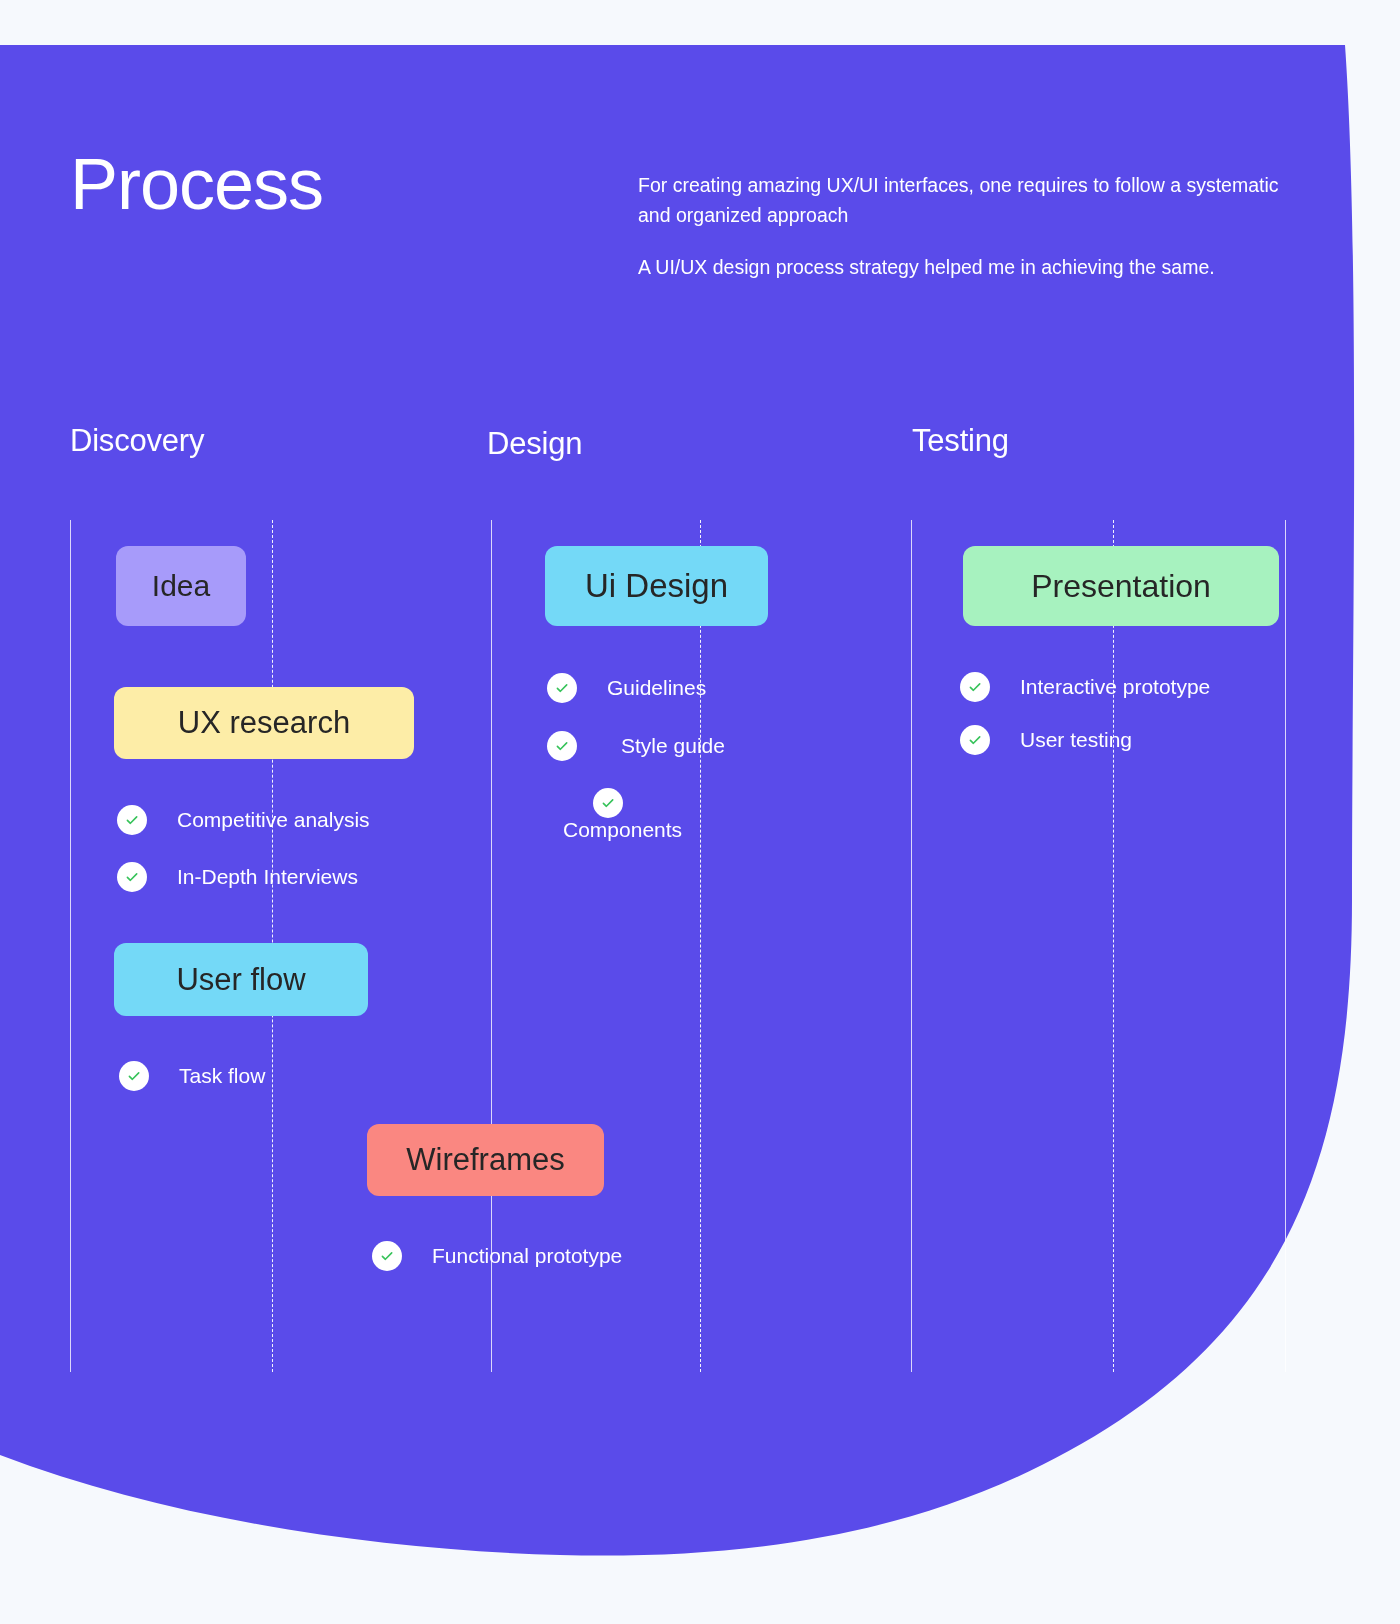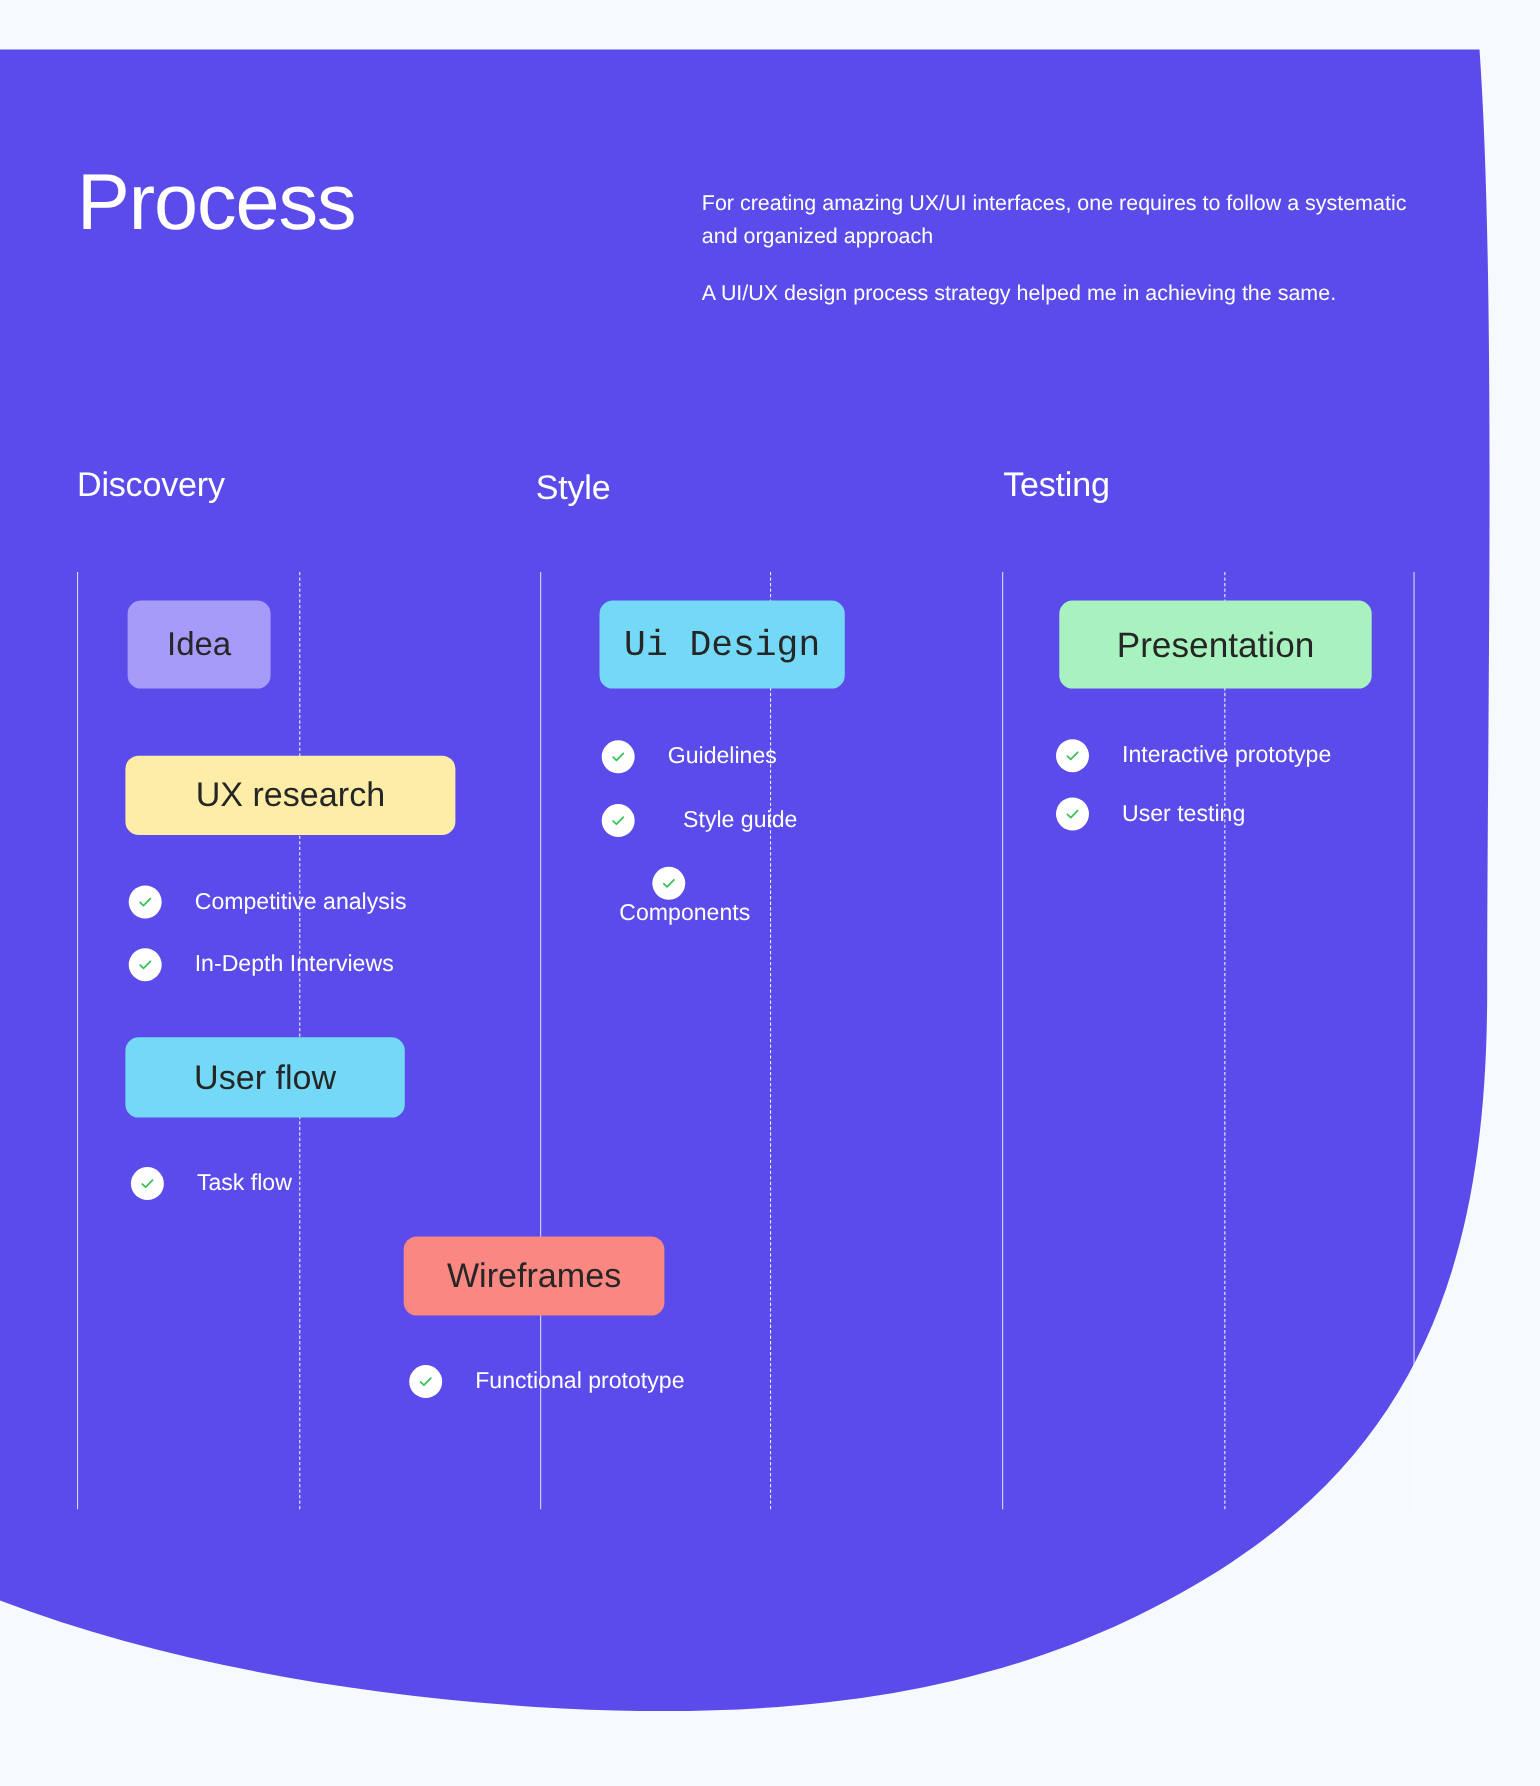--- a/index.html
+++ b/index.html
@@ -91,40 +91,40 @@
   <div id="content">
 
     <div class="page-title">Process</div>
 
     <div class="intro">
       <p>For creating amazing UX/UI interfaces, one requires to follow a systematic and organized approach</p>
       <p>A UI/UX design process strategy helped me in achieving the same.</p>
     </div>
 
     <div class="col-head h0">Discovery</div>
-    <div class="col-head h1">Style</div>
+    <div class="col-head h1">Design</div>
     <div class="col-head h2">Testing</div>
 
     <div id="rules-layer">
         <div class="rule solid" style="left: 70px;"></div>
         <div class="rule dashed" style="left: 272px;"></div>
         <div class="rule solid" style="left: 491px;"></div>
         <div class="rule dashed" style="left: 700px;"></div>
         <div class="rule solid" style="left: 911px;"></div>
         <div class="rule dashed" style="left: 1113px;"></div>
         <div class="rule solid" style="left: 1285px;"></div>
       </div>
 
     <div id="cards-layer">
         <div class="card" style="left: 116px; top: 546px; width: 130px; height: 80px; background: rgb(167, 155, 250); font-size: 30px; color: rgb(38, 38, 38);">Idea</div>
         <div class="card" style="left: 114px; top: 687px; width: 300px; height: 72px; background: rgb(253, 237, 167); font-size: 31px; color: rgb(38, 38, 38);">UX research</div>
         <div class="card" style="left: 114px; top: 943px; width: 254px; height: 73px; background: rgb(116, 217, 247); font-size: 31px; color: rgb(38, 38, 38);">User flow</div>
         <div class="card" style="left: 367px; top: 1124px; width: 237px; height: 72px; background: rgb(250, 135, 129); font-size: 31px; color: rgb(38, 38, 38);">Wireframes</div>
-        <div class="card" style="left: 545px; top: 546px; width: 223px; height: 80px; background: rgb(116, 217, 247); font-size: 33px; color: rgb(38, 38, 38); font-family: Liberation Mono, monospace;">Ui Design</div>
-        <div class="card" style="left: 963px; top: 546px; width: 284px; height: 80px; background: rgb(167, 242, 191); font-size: 32px; color: rgb(38, 38, 38);">Presentation</div>
+        <div class="card" style="left: 545px; top: 546px; width: 223px; height: 80px; background: rgb(116, 217, 247); font-size: 33px; color: rgb(38, 38, 38);">Ui Design</div>
+        <div class="card" style="left: 963px; top: 546px; width: 316px; height: 80px; background: rgb(167, 242, 191); font-size: 32px; color: rgb(38, 38, 38);">Presentation</div>
       </div>
 
     <div id="checks-layer">
         <div class="check-row" style="left: 117px; top: 805px;">
           <span class="check-ico">
             <svg width="16" height="16" viewBox="0 0 16 16" aria-hidden="true">
               <path d="M3.4 8.4 L6.4 11.3 L12.7 4.9" fill="none" stroke="#37c35a" stroke-width="1.6" stroke-linecap="round" stroke-linejoin="round"></path>
             </svg>
           </span>
           <span class="check-label" style="font-size: 21px; margin-left: 30px;">Competitive analysis</span>

